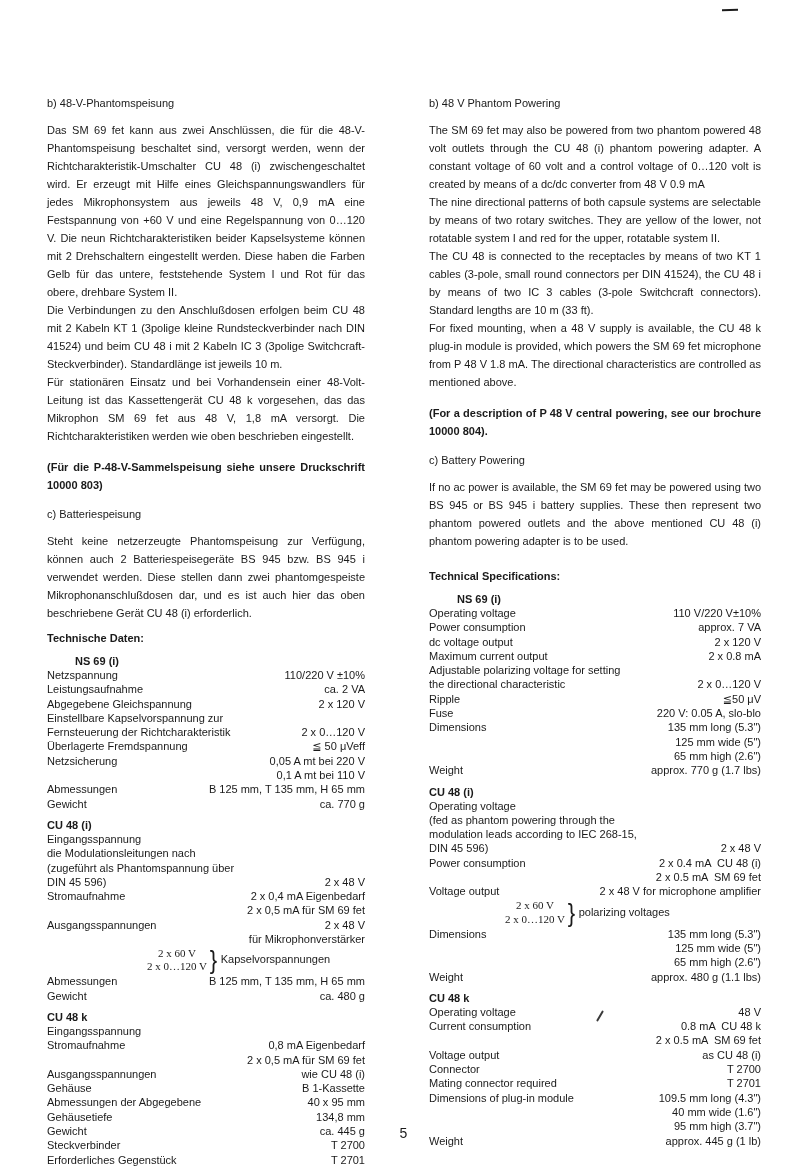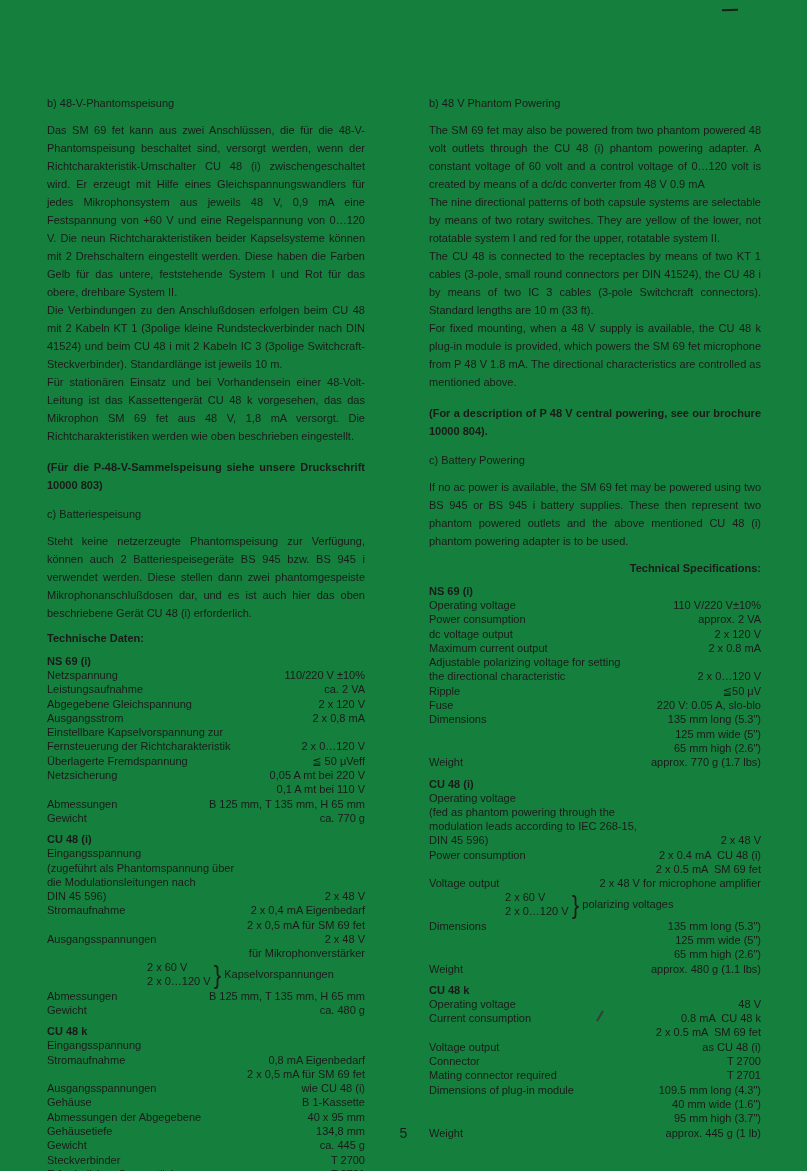--- a/index.html
+++ b/index.html
@@ -1,44 +1,44 @@
 <!DOCTYPE html>
 <html lang="de"><head>
 <meta charset="utf-8">
 <style>
   html,body{margin:0;padding:0;background:#6b6b6b;}
   .page{
     position:relative;
     width:807px;height:1171px;
-    background:#15803d;
+    background:#ffffff;
     font-family:"Liberation Sans","DejaVu Sans",sans-serif;
     color:#1a1a1a;
     overflow:hidden;
     margin:0 auto;
   }
   .col{position:absolute;top:97px;}
   .col-left{left:47px;width:318px;}
   .col-right{left:429px;width:332px;}
 
   .head{margin:0 0 12px 0;font-size:11px;font-weight:400;}
   .head-mid{margin:14px 0 12px 0;font-size:11px;font-weight:400;}
   p.body{margin:0;font-size:11px;line-height:18px;text-align:justify;}
   p.gap{margin-top:13px;font-weight:bold;}
 
   .tech-title{font-size:11px;font-weight:700;margin:10px 0 0 0;}
-  .tech-title.r{margin-top:12px;text-align:right;}
+  .tech-title.r{margin-top:20px;}
   .sec-title{font-size:11px;font-weight:700;margin:8px 0 1px 0;}
-  .sec-title.first{margin-top:11px;}
+  .sec-title.first{margin-top:11px;margin-left:28px;}
 
   .row{display:flex;justify-content:space-between;font-size:11px;line-height:14.3px;}
   .lbl{white-space:pre;}
   .val{white-space:pre;margin-left:auto;text-align:right;}
 
   .brace-group{display:flex;align-items:center;font-size:11px;line-height:13.8px;height:28px;}
-  .bg-lines{text-align:left;}
+  .bg-lines{text-align:center;font-family:Liberation Serif, serif;}
   .bg-brace{font-size:26px;font-weight:300;line-height:26px;margin:0 3px 0 2px;transform:scaleX(0.85);}
   .bg-label{white-space:nowrap;}
   .bg-de{margin-left:100px;}
   .bg-en{margin-left:76px;}
 
   .page-num{position:absolute;left:0;right:0;top:1125px;text-align:center;font-size:14px;pointer-events:none;}
 
   .mark-top{position:absolute;left:722px;top:9px;width:16px;height:2px;background:#1c1c1c;transform:rotate(-2deg);}
   .pen-mark{position:absolute;left:599px;top:1010px;width:2px;height:12px;background:#3a3a3a;transform:rotate(30deg);border-radius:1px;}
 </style>
@@ -69,24 +69,20 @@
         </div>
       <div class="row">
           <span class="lbl">Leistungsaufnahme</span>
           <span class="val">ca. 2 VA</span>
         </div>
       <div class="row">
           <span class="lbl">Abgegebene Gleichspannung</span>
           <span class="val">2 x 120 V</span>
         </div>
       <div class="row">
-          <span class="lbl">Ausgangsstrom</span>
-          <span class="val">2 x 0,8 mA</span>
-        </div>
-      <div class="row">
           <span class="lbl">Einstellbare Kapselvorspannung zur</span>
           <span class="val"></span>
         </div>
       <div class="row">
           <span class="lbl">Fernsteuerung der Richtcharakteristik</span>
           <span class="val">2 x 0…120 V</span>
         </div>
       <div class="row">
           <span class="lbl">Überlagerte Fremdspannung</span>
           <span class="val">≦ 50 μVeff</span>
@@ -109,25 +105,25 @@
         </div>
     </div>
 
     <div class="sec-title">CU 48 (i)</div>
     <div>
       <div class="row">
           <span class="lbl">Eingangsspannung</span>
           <span class="val"></span>
         </div>
       <div class="row">
+          <span class="lbl">die Modulationsleitungen nach</span>
+          <span class="val"></span>
+        </div>
+      <div class="row">
           <span class="lbl">(zugeführt als Phantomspannung über</span>
-          <span class="val"></span>
-        </div>
-      <div class="row">
-          <span class="lbl">die Modulationsleitungen nach</span>
           <span class="val"></span>
         </div>
       <div class="row">
           <span class="lbl">DIN 45 596)</span>
           <span class="val">2 x 48 V</span>
         </div>
       <div class="row">
           <span class="lbl">Stromaufnahme</span>
           <span class="val">2 x 0,4 mA Eigenbedarf</span>
         </div>
@@ -219,21 +215,21 @@
     <div class="tech-title r">Technical Specifications:</div>
 
     <div class="sec-title first">NS 69 (i)</div>
     <div>
       <div class="row">
           <span class="lbl">Operating voltage</span>
           <span class="val">110 V/220 V±10%</span>
         </div>
       <div class="row">
           <span class="lbl">Power consumption</span>
-          <span class="val">approx. 2 VA</span>
+          <span class="val">approx. 7 VA</span>
         </div>
       <div class="row">
           <span class="lbl">dc voltage output</span>
           <span class="val">2 x 120 V</span>
         </div>
       <div class="row">
           <span class="lbl">Maximum current output</span>
           <span class="val">2 x 0.8 mA</span>
         </div>
       <div class="row">

